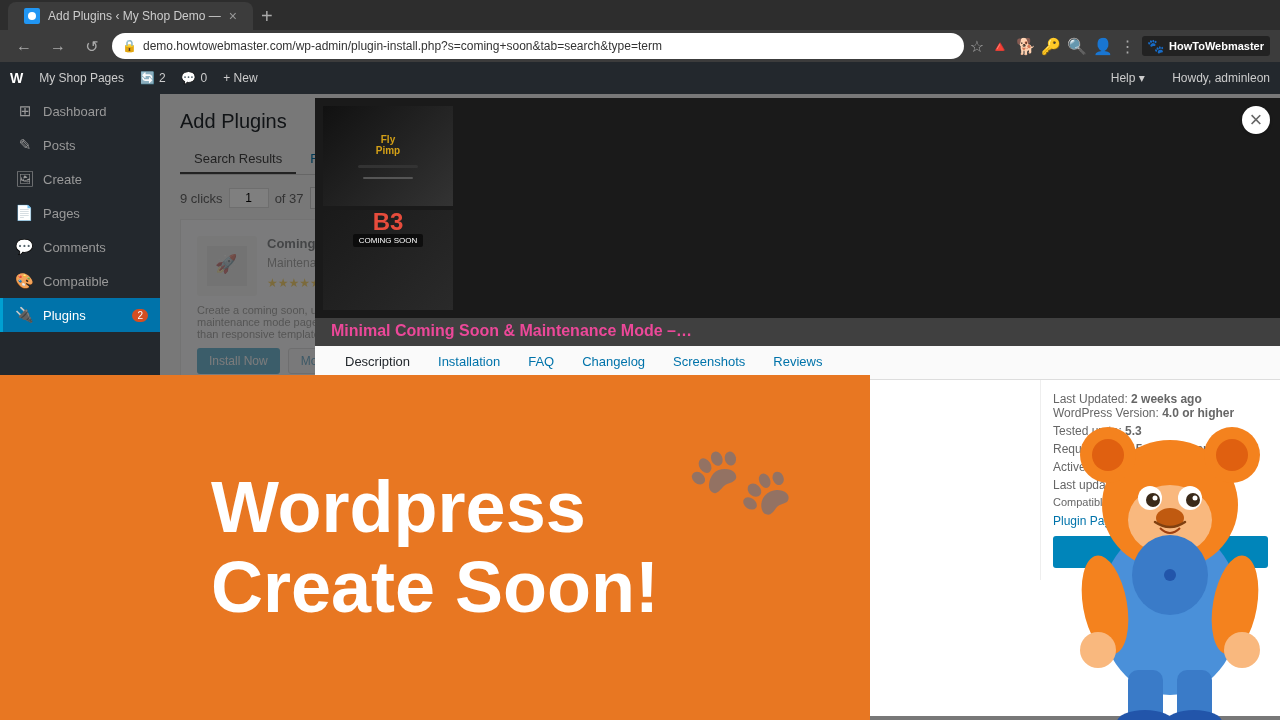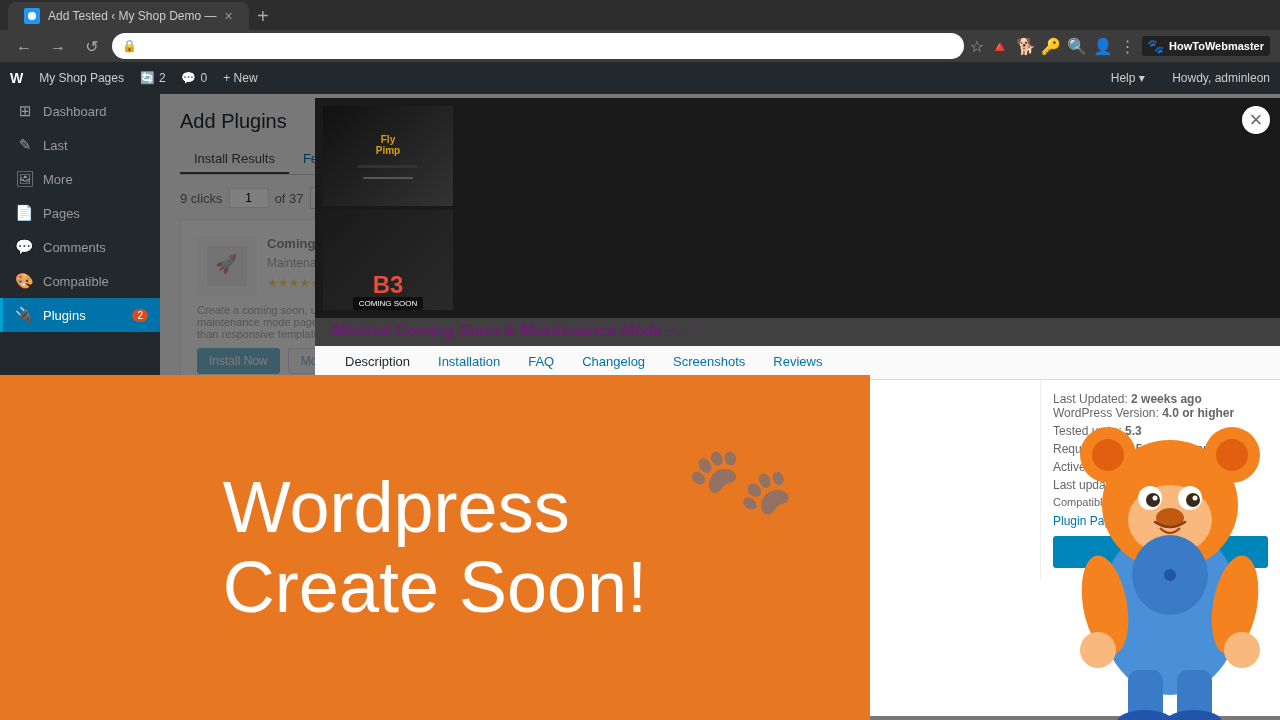--- a/index.html
+++ b/index.html
@@ -62,56 +62,57 @@
     .screenshot-side { width: 130px; display: flex; flex-direction: column; gap: 4px; }
     .screenshot-thumb { flex: 1; background: #14b8a6; display: flex; align-items: center; justify-content: center; overflow: hidden; }
 
     
     .modal-tabs { display: flex; gap: 0; border-bottom: 1px solid #ddd; padding: 0 16px; background: #fafafa; }
     .modal-tab { padding: 8px 14px; font-size: 13px; color: #0073aa; cursor: pointer; border-bottom: 2px solid transparent; }
     .modal-tab.active { color: #23282d; border-bottom-color: #23282d; }
 
     
     .orange-banner { position: fixed; bottom: 0; left: 0; width: 870px; height: 345px; background: #e87722; z-index: 200; display: flex; align-items: center; justify-content: center; }
-    .orange-banner-text { color: #fff; font-size: 72px; font-weight: 400; line-height: 1.1; padding: 20px; text-align: left; }
+    .orange-banner-text { color: #fff; font-size: 72px; font-weight: 700; line-height: 1.1; padding: 20px; text-align: left; }
 
     
     .mascot { position: fixed; bottom: 0; right: 0; width: 220px; height: 370px; z-index: 201; overflow: hidden; }
 
     
     .cs-screenshot { background: linear-gradient(135deg, #1a1a2e 0%, #16213e 50%, #0f3460 100%); width: 100%; height: 100%; display: flex; align-items: center; justify-content: center; }
     .cs-left { background: linear-gradient(135deg, #111 0%, #333 100%); width: 100%; height: 100%; display: flex; flex-direction: column; align-items: center; justify-content: center; gap: 6px; }
-    .cs-right { background: linear-gradient(135deg, #1a1a1a 0%, #2a2a2a 100%); width: 100%; height: 100%; display: flex; align-items: flex-end; justify-content: center; }
+    .cs-right { background: linear-gradient(135deg, #1a1a1a 0%, #2a2a2a 100%); width: 100%; height: 100%; display: flex; align-items: flex-start; justify-content: center; }
     .coming-soon-badge { background: rgba(0,0,0,0.6); color: #fff; font-size: 8px; padding: 2px 6px; border-radius: 2px; }
 
     .modal-overlay-bg { position: absolute; top: 0; left: 0; right: 0; bottom: 0; background: rgba(0,0,0,0.5); z-index: 99; }
   </style>
 </head>
 <body>
 
 <div>
   <div class="browser-chrome">
     <div class="browser-tabs">
       <div class="browser-tab">
         <div class="favicon">
           <svg width="10" height="10" viewBox="0 0 10 10">
               <circle cx="5" cy="5" r="4" fill="#fff"></circle>
             </svg>
         </div>
-        <span class="tab-title">Add Tested ‹ My Shop Demo —</span>
+        <span class="tab-title">Add Plugins ‹ My Shop Demo —</span>
         <span class="close-tab">×</span>
       </div>
       <div class="new-tab-btn">+</div>
     </div>
     <div class="browser-toolbar">
       <div class="nav-btn">←</div>
       <div class="nav-btn">→</div>
       <div class="nav-btn">↺</div>
       <div class="address-bar">
         <span style="color:#555; margin-right:6px;">🔒</span>
+        <span>demo.howtowebmaster.com/wp-admin/plugin-install.php?s=coming+soon&amp;tab=search&amp;type=term</span>
       </div>
       <div class="toolbar-icons">
         <span class="toolbar-icon">☆</span>
         <span class="toolbar-icon">🔺</span>
         <span class="toolbar-icon">🐕</span>
         <span class="toolbar-icon">🔑</span>
         <span class="toolbar-icon">🔍</span>
         <span class="toolbar-icon">👤</span>
         <span class="toolbar-icon">⋮</span>
         <div class="howto-logo">
@@ -149,25 +150,25 @@
 
 <div class="wp-layout">
 
   <div class="wp-sidebar">
     <div class="wp-sidebar-item">
       <span class="menu-icon">⊞</span>
       <span>Dashboard</span>
     </div>
     <div class="wp-sidebar-item">
       <span class="menu-icon">✎</span>
-      <span>Last</span>
+      <span>Posts</span>
     </div>
     <div class="wp-sidebar-item">
       <span class="menu-icon">🖼</span>
-      <span>More</span>
+      <span>Create</span>
     </div>
     <div class="wp-sidebar-item">
       <span class="menu-icon">📄</span>
       <span>Pages</span>
     </div>
     <div class="wp-sidebar-item">
       <span class="menu-icon">💬</span>
       <span>Comments</span>
     </div>
     <div class="wp-sidebar-item">
@@ -179,21 +180,21 @@
       <span>Plugins</span>
       <span style="background:#d54e21;color:#fff;border-radius:8px;font-size:10px;padding:1px 5px;margin-left:auto;">2</span>
     </div>
   </div>
 
   <div class="wp-main">
     <div class="wp-content">
       <h1 class="page-title">Add Plugins</h1>
 
       <div style="display:flex; gap:0; border-bottom:1px solid #ccc; margin-bottom:12px;">
-        <span style="padding:6px 14px; font-size:13px; color:#444; border-bottom:2px solid #444; cursor:pointer;">Install Results</span>
+        <span style="padding:6px 14px; font-size:13px; color:#444; border-bottom:2px solid #444; cursor:pointer;">Search Results</span>
         <span style="padding:6px 14px; font-size:13px; color:#0073aa; cursor:pointer;">Featured</span>
         <span style="padding:6px 14px; font-size:13px; color:#0073aa; cursor:pointer;">Popular</span>
         <span style="padding:6px 14px; font-size:13px; color:#0073aa; cursor:pointer;">Recommended</span>
         <span style="padding:6px 14px; font-size:13px; color:#0073aa; cursor:pointer;">Favorites</span>
 
         <div style="margin-left:auto; display:flex; gap:6px; align-items:center; padding-bottom:4px;">
           <input type="text" class="search-input" style="padding: 4px 8px; border: 1px solid rgb(221, 221, 221); font-size: 13px; border-radius: 3px; width: 180px;" value="coming soon">
           <button class="search-btn">Search Plugins</button>
         </div>
       </div>
@@ -262,21 +263,21 @@
                 <div style="color:#e74c3c; font-size:24px; font-weight:900; line-height:1;">B3</div>
                 <div class="coming-soon-badge">COMING SOON</div>
               </div>
             </div>
           </div>
         </div>
 
       </div>
 
       <div style="background:rgba(0,0,0,0.75); padding:6px 16px; margin-top:-2px;">
-        <h2 style="color:#701a75; font-size:16px; font-weight:600;font-style:italic;">Minimal Coming Soon &amp; Maintenance Mode –…</h2>
+        <h2 style="color:#ec4899; font-size:16px; font-weight:600;">Minimal Coming Soon &amp; Maintenance Mode –…</h2>
       </div>
 
       <div class="modal-tabs">
         <span class="modal-tab active">Description</span>
         <span class="modal-tab">Installation</span>
         <span class="modal-tab">FAQ</span>
         <span class="modal-tab">Changelog</span>
         <span class="modal-tab">Screenshots</span>
         <span class="modal-tab">Reviews</span>
       </div>

